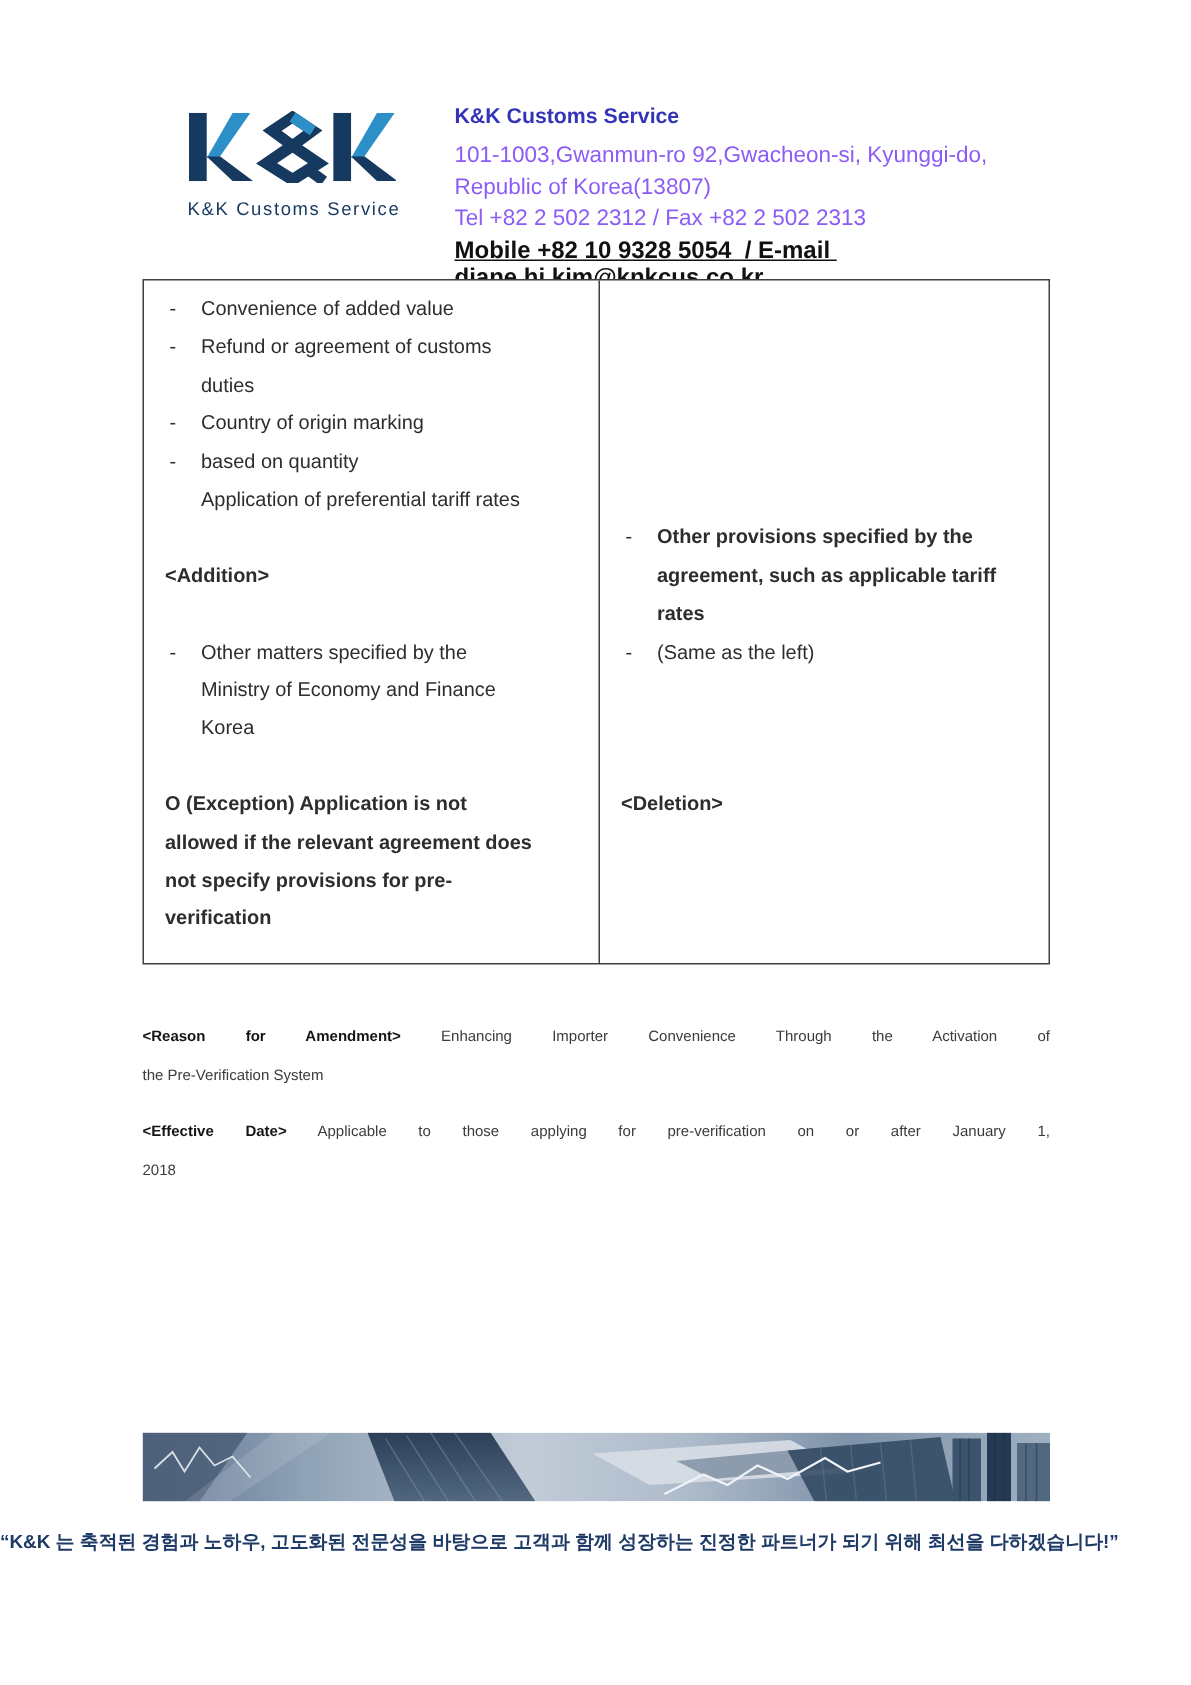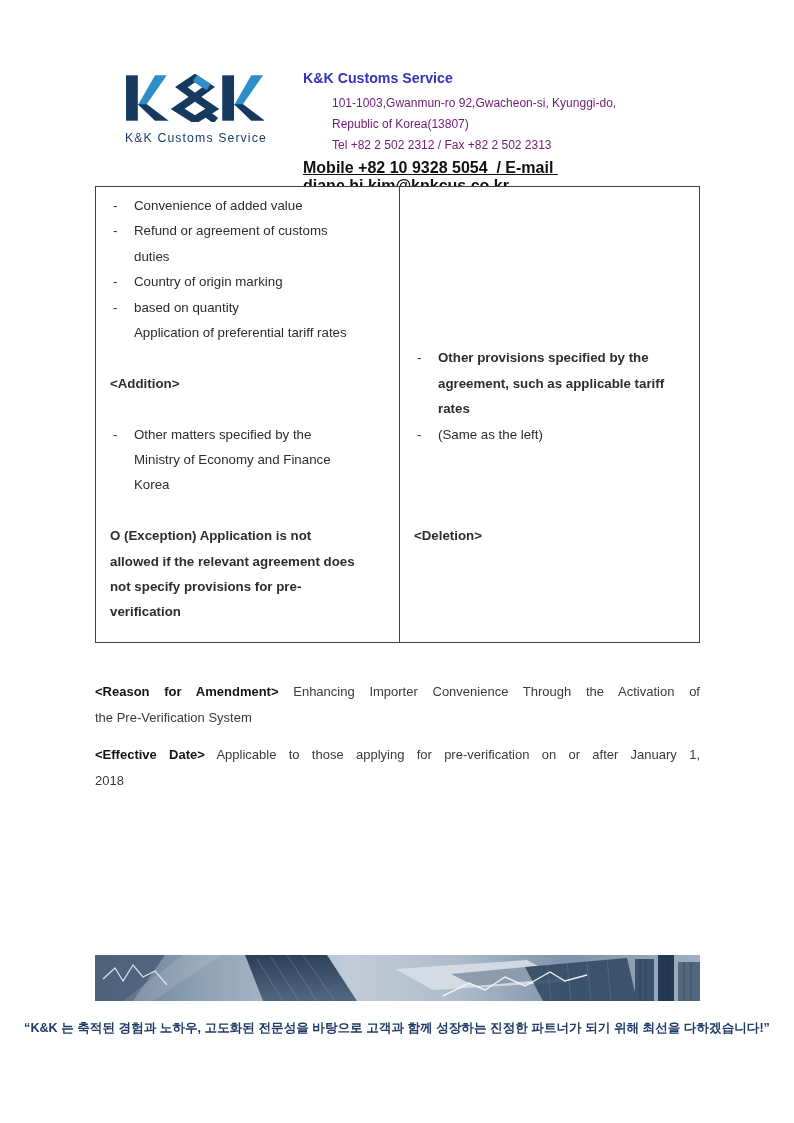--- a/index.html
+++ b/index.html
@@ -12,49 +12,49 @@
   .page{position:relative;width:794px;height:1123px;margin:0 auto;background:#fff;overflow:hidden;}
 
   
   .logo-block{position:absolute;left:125px;top:74px;width:140px;text-align:center;}
   .logo-caption{margin-top:5px;font-size:12.3px;letter-spacing:1.1px;color:var(--navy);white-space:nowrap;}
   .f-navy{fill:var(--navy);} .f-blue{fill:var(--blue);}
   .s-navy{stroke:var(--navy);} .s-blue{stroke:var(--blue);}
 
   .company-info{position:absolute;left:303px;top:70px;width:380px;}
   .company-name{font-size:14.2px;font-weight:bold;color:var(--header-blue);margin-bottom:7px;}
-  .info-line{font-size:12px;line-height:21.2px;color:#701a75;margin-left:29px;}
+  .info-line{font-size:15px;line-height:21.2px;color:#8b5cf6;}
   .mobile-line{font-size:16px;font-weight:bold;color:#111;margin-top:2px;
                text-decoration:underline;white-space:pre-wrap;}
 
   
   .cmp-table{position:absolute;left:95px;top:186px;width:605px;height:457px;
              border:1.5px solid var(--border);display:flex;background:#fff;}
   .cell{font-size:13.3px;line-height:25.4px;color:#2d2d2d;padding:6px 6px 0 14px;}
   .cell-left{width:303px;}
   .cell-right{flex:1;border-left:1.2px solid var(--border);}
   .li{display:flex;}
   .li .dash{flex:0 0 24px;padding-left:3px;font-weight:normal;}
   .li .txt{flex:1;}
   .blank{height:25.4px;}
   .sp6{height:152.4px;} .sp3{height:76.2px;}
   .center-label{text-align:left;font-weight:bold;}
   .bold{font-weight:bold;}
 
   
-  .notes{position:absolute;left:95px;top:679px;width:605px;font-size:13px;
+  .notes{position:absolute;left:95px;top:679px;width:605px;font-size:10px;
          line-height:26px;color:#3b3b3b;}
   .notes .label{font-weight:bold;color:#141414;}
   .jline{text-align:justify;text-align-last:justify;}
   .p2{margin-top:11px;}
 
   
   .banner{position:absolute;left:95px;top:955px;width:605px;height:46px;overflow:hidden;}
   .banner svg{display:block;width:100%;height:100%;}
-  .tagline{position:absolute;left:0;top:1020px;width:794px;text-align:center;
+  .tagline{position:absolute;left:0;top:1020px;width:794px;text-align:left;
            font-size:12.6px;font-weight:bold;color:var(--tagline);}
 </style>
 </head>
 <body>
 
 <div class="page">
 
   <div class="letterhead">
 
     <div class="logo-block">

